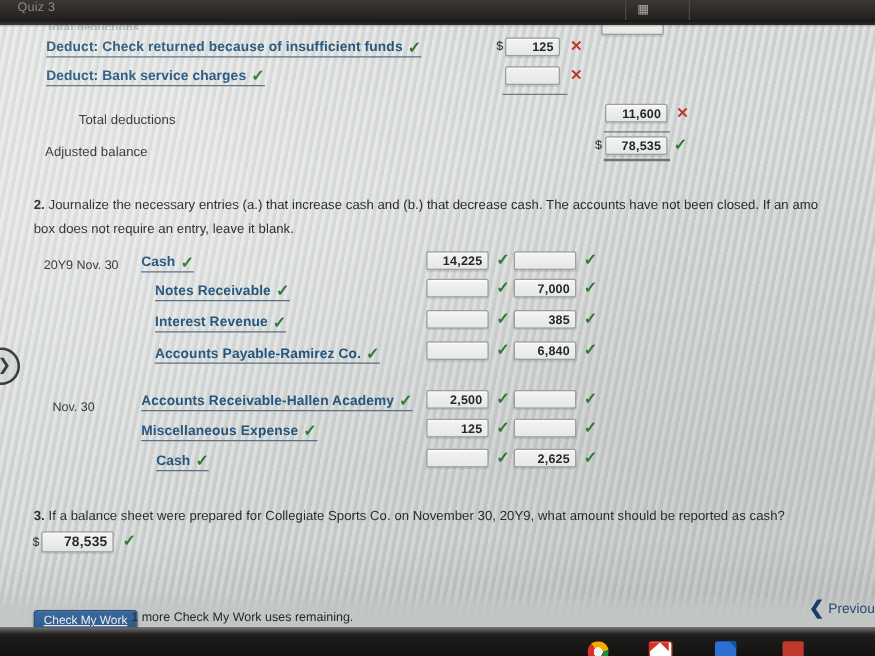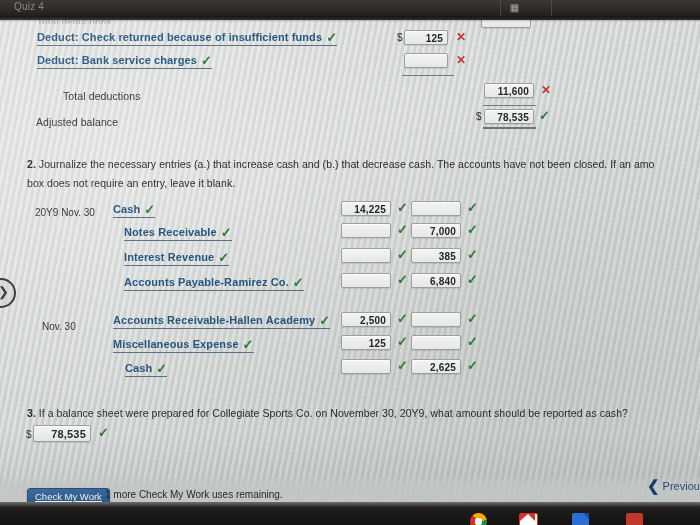--- a/index.html
+++ b/index.html
@@ -320,21 +320,21 @@
       linear-gradient(115deg, rgba(255,255,255,0.10) 0%, rgba(255,255,255,0) 35%),
       linear-gradient(0deg, rgba(0,0,0,0.10) 0%, rgba(0,0,0,0) 18%);
   }
 </style>
 </head>
 <body>
 
 <div id="screen">
 
   <div class="chrome-bar">
-    <div class="chrome-tab-title">Quiz 4</div>
+    <div class="chrome-tab-title">Quiz 3</div>
     <div class="chrome-seam" style="left:500px"></div>
     <div class="chrome-seam" style="left:551px"></div>
     <div class="chrome-icon">▦</div>
   </div>
   <div class="chrome-shadow"></div>
 
   <div class="page">
     <div class="inner">
 
       <div class="clipped-top">Total deductions</div>

